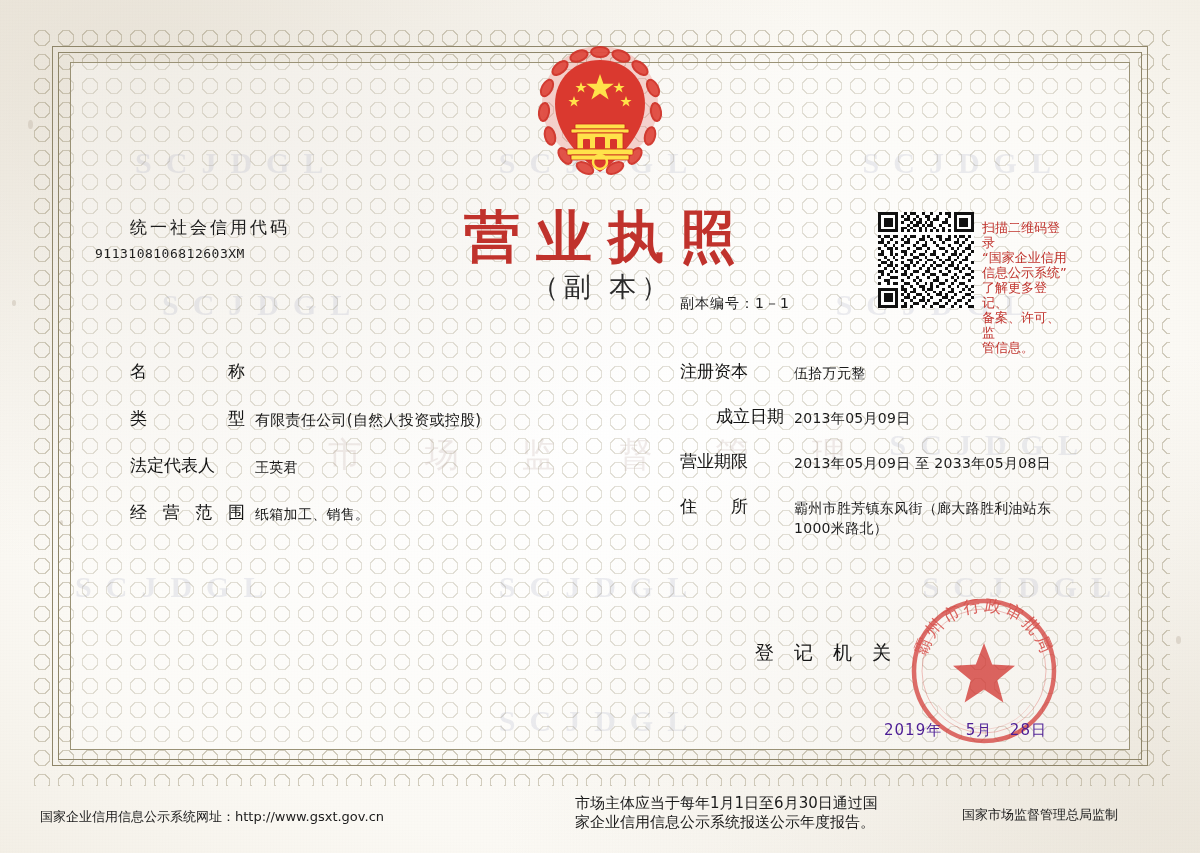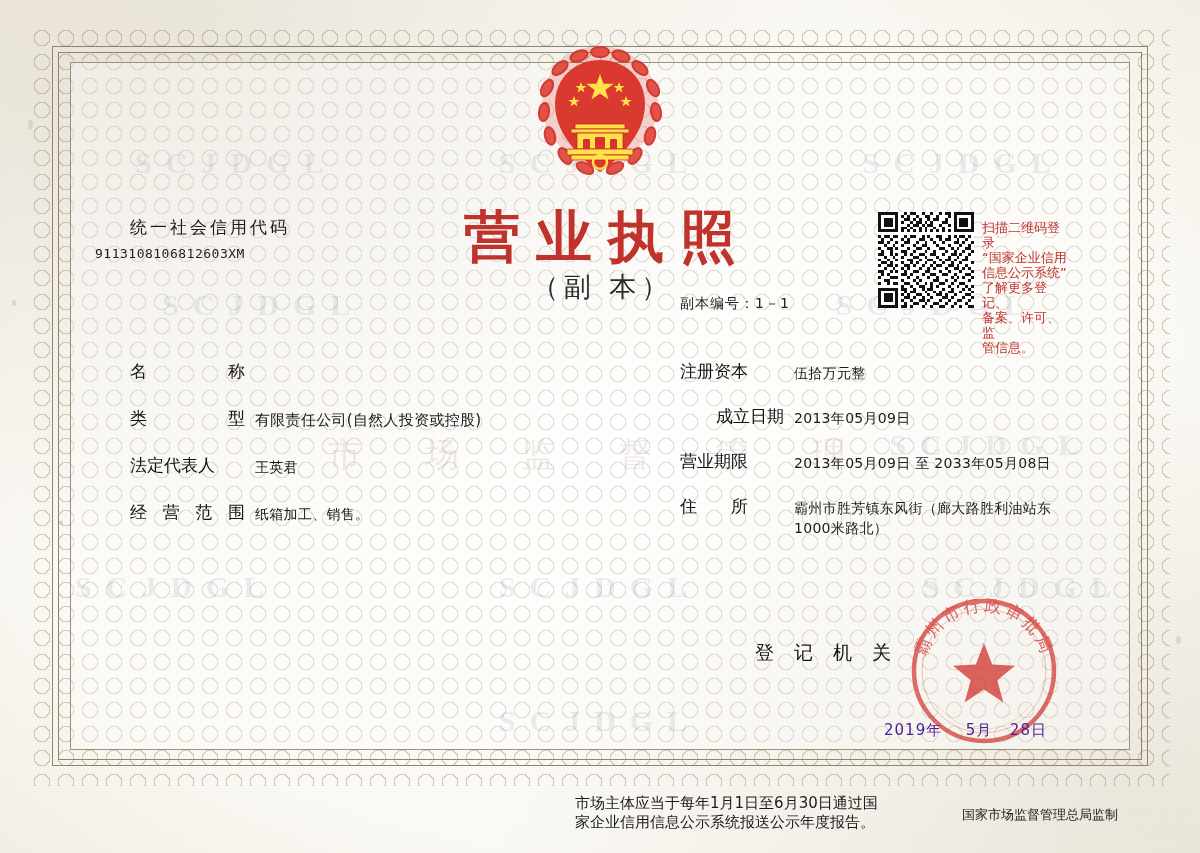--- a/index.html
+++ b/index.html
@@ -542,18 +542,19 @@
   </div>
 
   <div class="issue-date">
     <span>2019年</span>
     <span style="display:inline-block;width:12px;"></span>
     <span>5月</span>
     <span style="display:inline-block;width:6px;"></span>
     <span>28日</span>
   </div>
 
+  <div class="footer-left">国家企业信用信息公示系统网址：http://www.gsxt.gov.cn</div>
   <div class="footer-center">
     <div>市场主体应当于每年1月1日至6月30日通过国</div>
     <div>家企业信用信息公示系统报送公示年度报告。</div>
   </div>
   <div class="footer-right">国家市场监督管理总局监制</div>
 </div>
 
 </body></html>

